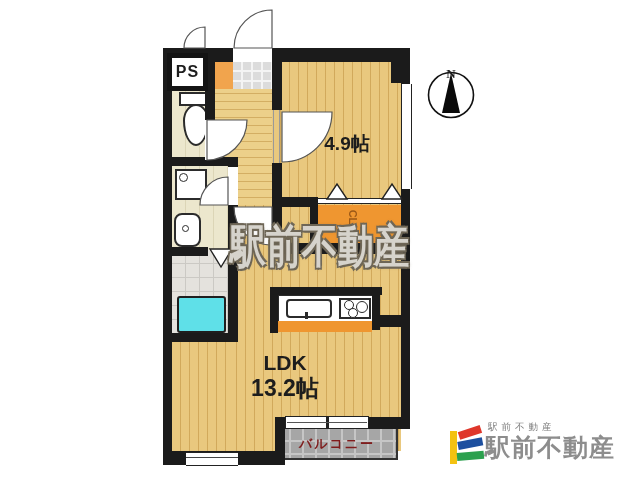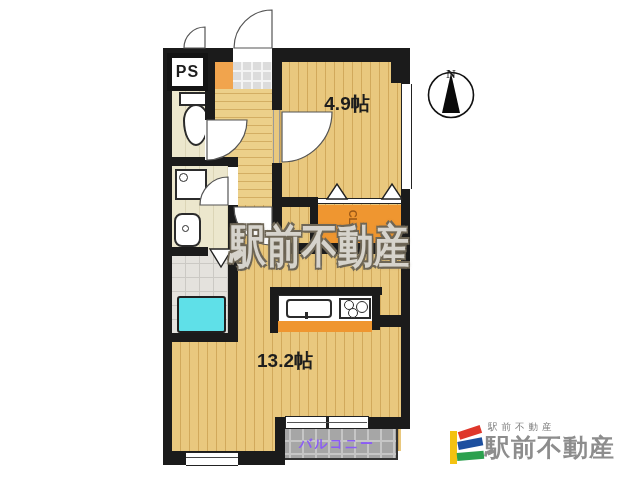--- a/index.html
+++ b/index.html
@@ -119,27 +119,28 @@
     <polygon points="210,249 232,249 221,267" fill="#fff" stroke="#222" stroke-width="1.4"></polygon>
     <circle cx="451" cy="95" r="22.5" fill="#fff" stroke="#111" stroke-width="1.6"></circle>
     <polygon points="451,73 442,113 460,113" fill="#0a0a0a"></polygon>
   </svg>
 
   <div class="abs" style="left:167px;top:53px;width:41px;height:38px;background:#fff;border:5px solid #141414;box-sizing:border-box;">
     <div class="lbl" style="left:0;top:5px;width:31px;font-size:16px;letter-spacing:1px;">PS</div>
   </div>
 
   <div class="lbl" style="left:287px;top:92px;width:120px;font-size:20px;line-height:1.25;">
-    <div style="font-size:19px;">4.9帖</div>
+    <div style="font-size:19px;margin-top:40px;">4.9帖</div>
   </div>
   <div class="lbl" style="left:215px;top:350px;width:140px;font-size:21px;line-height:1.2;">
-    <div style="font-size:19px;">13.2帖</div>
+    <div>LDK</div>
+    <div style="font-size:23px;">13.2帖</div>
   </div>
   <div class="lbl" style="left:343px;top:211px;width:20px;font-size:11px;color:rgba(146,82,20,.9);transform:rotate(90deg);">CL</div>
-  <div class="lbl" style="left:278px;top:435px;width:118px;font-size:13px;font-weight:700;color:#8b5cf6;letter-spacing:2px;">バルコニー</div>
+  <div class="lbl" style="left:278px;top:435px;width:118px;font-size:13px;font-weight:700;color:#7f1d1d;letter-spacing:2px;">バルコニー</div>
   <div class="lbl" style="left:443px;top:66px;width:16px;font-size:13px;font-family:'Liberation Serif','DejaVu Serif',serif;">N</div>
 
   <div id="watermark">駅前不動産</div>
 
   <div class="abs" style="left:440px;top:418px;width:190px;height:52px;">
     <div class="abs" style="left:10px;top:13px;width:7px;height:33px;background:#f3c212;"></div>
     <div class="abs" style="left:19px;top:14px;width:23px;height:8px;background:#df372b;transform:rotate(-18deg);transform-origin:left center;"></div>
     <div class="abs" style="left:18px;top:24px;width:25px;height:8px;background:#1d4f9f;transform:rotate(-11deg);transform-origin:left center;"></div>
     <div class="abs" style="left:17px;top:35px;width:27px;height:8px;background:#2ba04e;transform:rotate(-5deg);transform-origin:left center;"></div>
     <div class="abs" style="left:48px;top:3px;font-size:9.5px;color:#7a7a7a;letter-spacing:4px;">駅前不動産</div>

